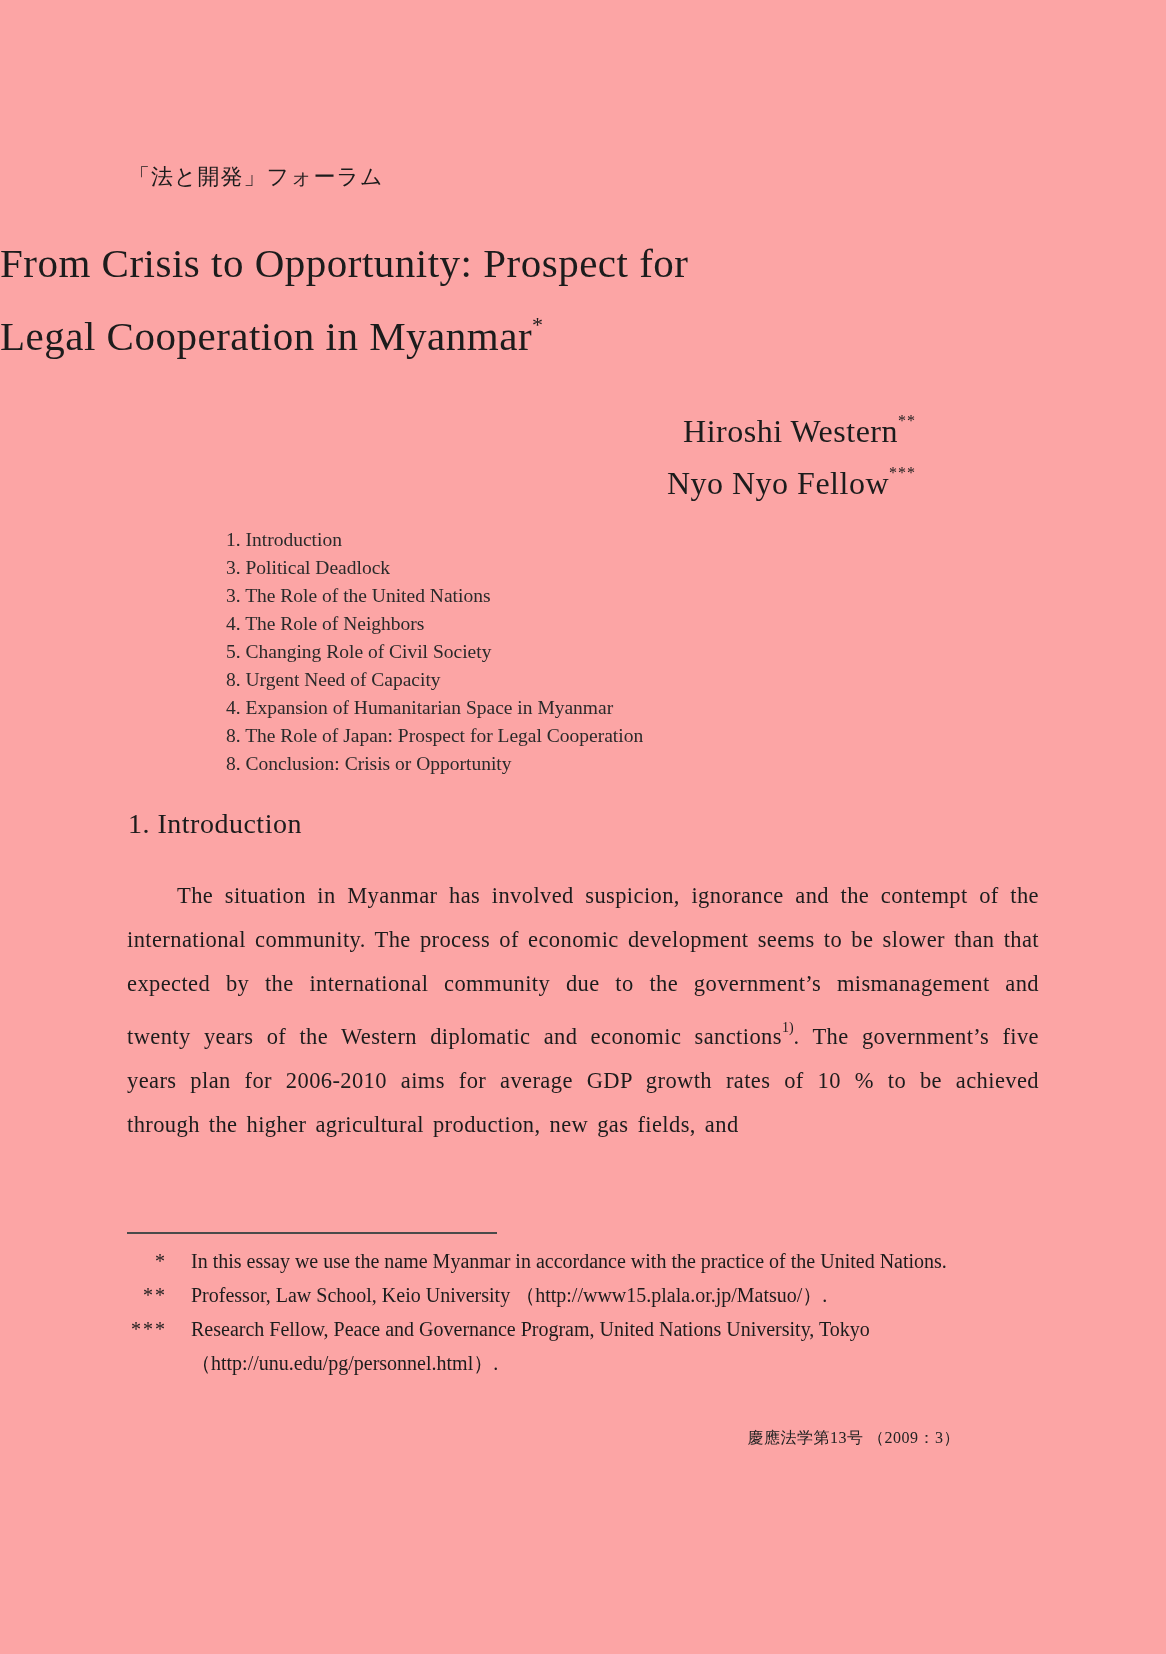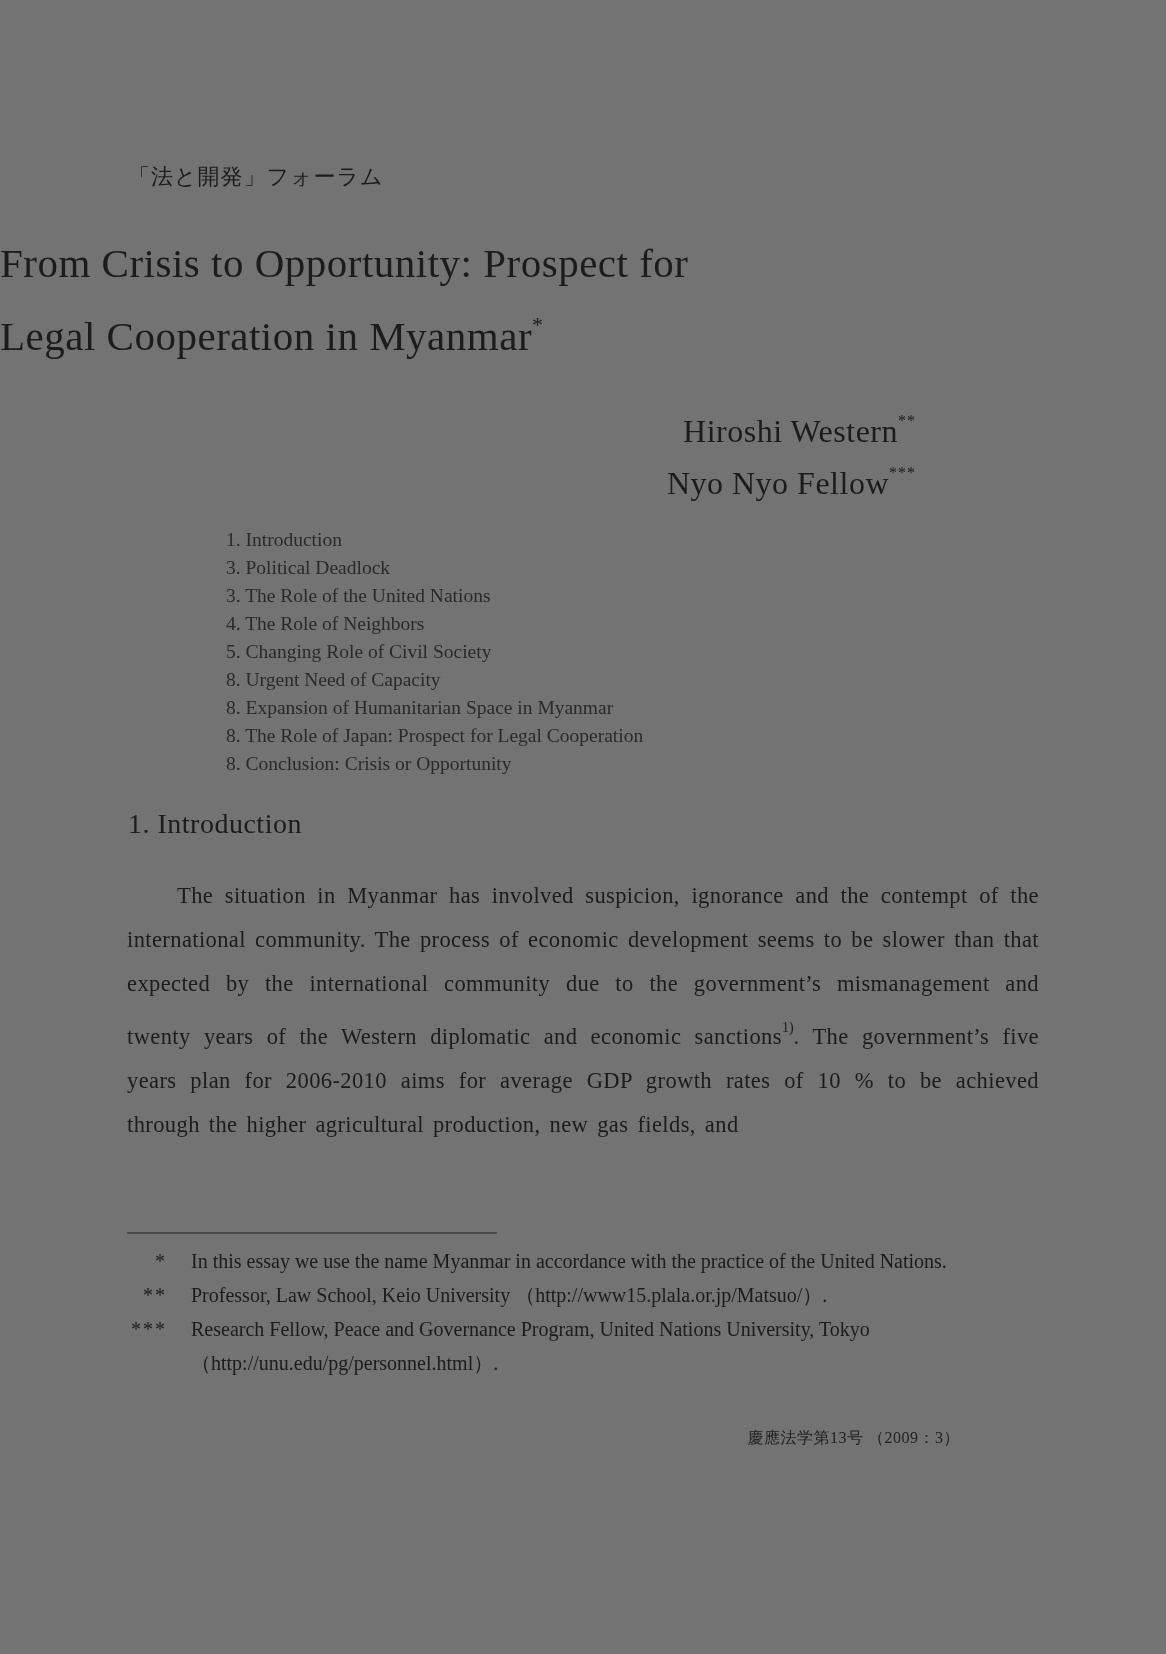--- a/index.html
+++ b/index.html
@@ -2,21 +2,21 @@
 <html><head>
 <meta charset="utf-8">
 <style>
   * { margin: 0; padding: 0; box-sizing: border-box; }
   html, body { background: #e8e8e8; }
   .page {
     position: relative;
     width: 1166px;
     height: 1654px;
     margin: 0 auto;
-    background: #737373;
+    background: #fca5a5;
     overflow: hidden;
     font-family: "Liberation Serif", "DejaVu Serif", serif;
     color: #1c1c1c;
   }
 
   .series-label {
     position: absolute;
     top: 162px;
     left: 128px;
     font-size: 22px;
@@ -150,21 +150,21 @@
     </div>
   </div>
 
   <div class="toc">
     <div class="toc-item">1. Introduction</div>
     <div class="toc-item">3. Political Deadlock</div>
     <div class="toc-item">3. The Role of the United Nations</div>
     <div class="toc-item">4. The Role of Neighbors</div>
     <div class="toc-item">5. Changing Role of Civil Society</div>
     <div class="toc-item">8. Urgent Need of Capacity</div>
-    <div class="toc-item">8. Expansion of Humanitarian Space in Myanmar</div>
+    <div class="toc-item">4. Expansion of Humanitarian Space in Myanmar</div>
     <div class="toc-item">8. The Role of Japan: Prospect for Legal Cooperation</div>
     <div class="toc-item">8. Conclusion: Crisis or Opportunity</div>
   </div>
 
   <div class="section-heading">1. Introduction</div>
 
   <div class="body-text">
     <span>The situation in Myanmar has involved suspicion, ignorance and the contempt of the international community. The process of economic development seems to be slower than that expected by the international community due to the government’s mismanagement and twenty years of the Western diplomatic and economic sanctions</span><sup>1)</sup><span>. The government’s five years plan for 2006-2010 aims for average GDP growth rates of 10 % to be achieved through the higher agricultural production, new gas fields, and</span>
   </div>
 

